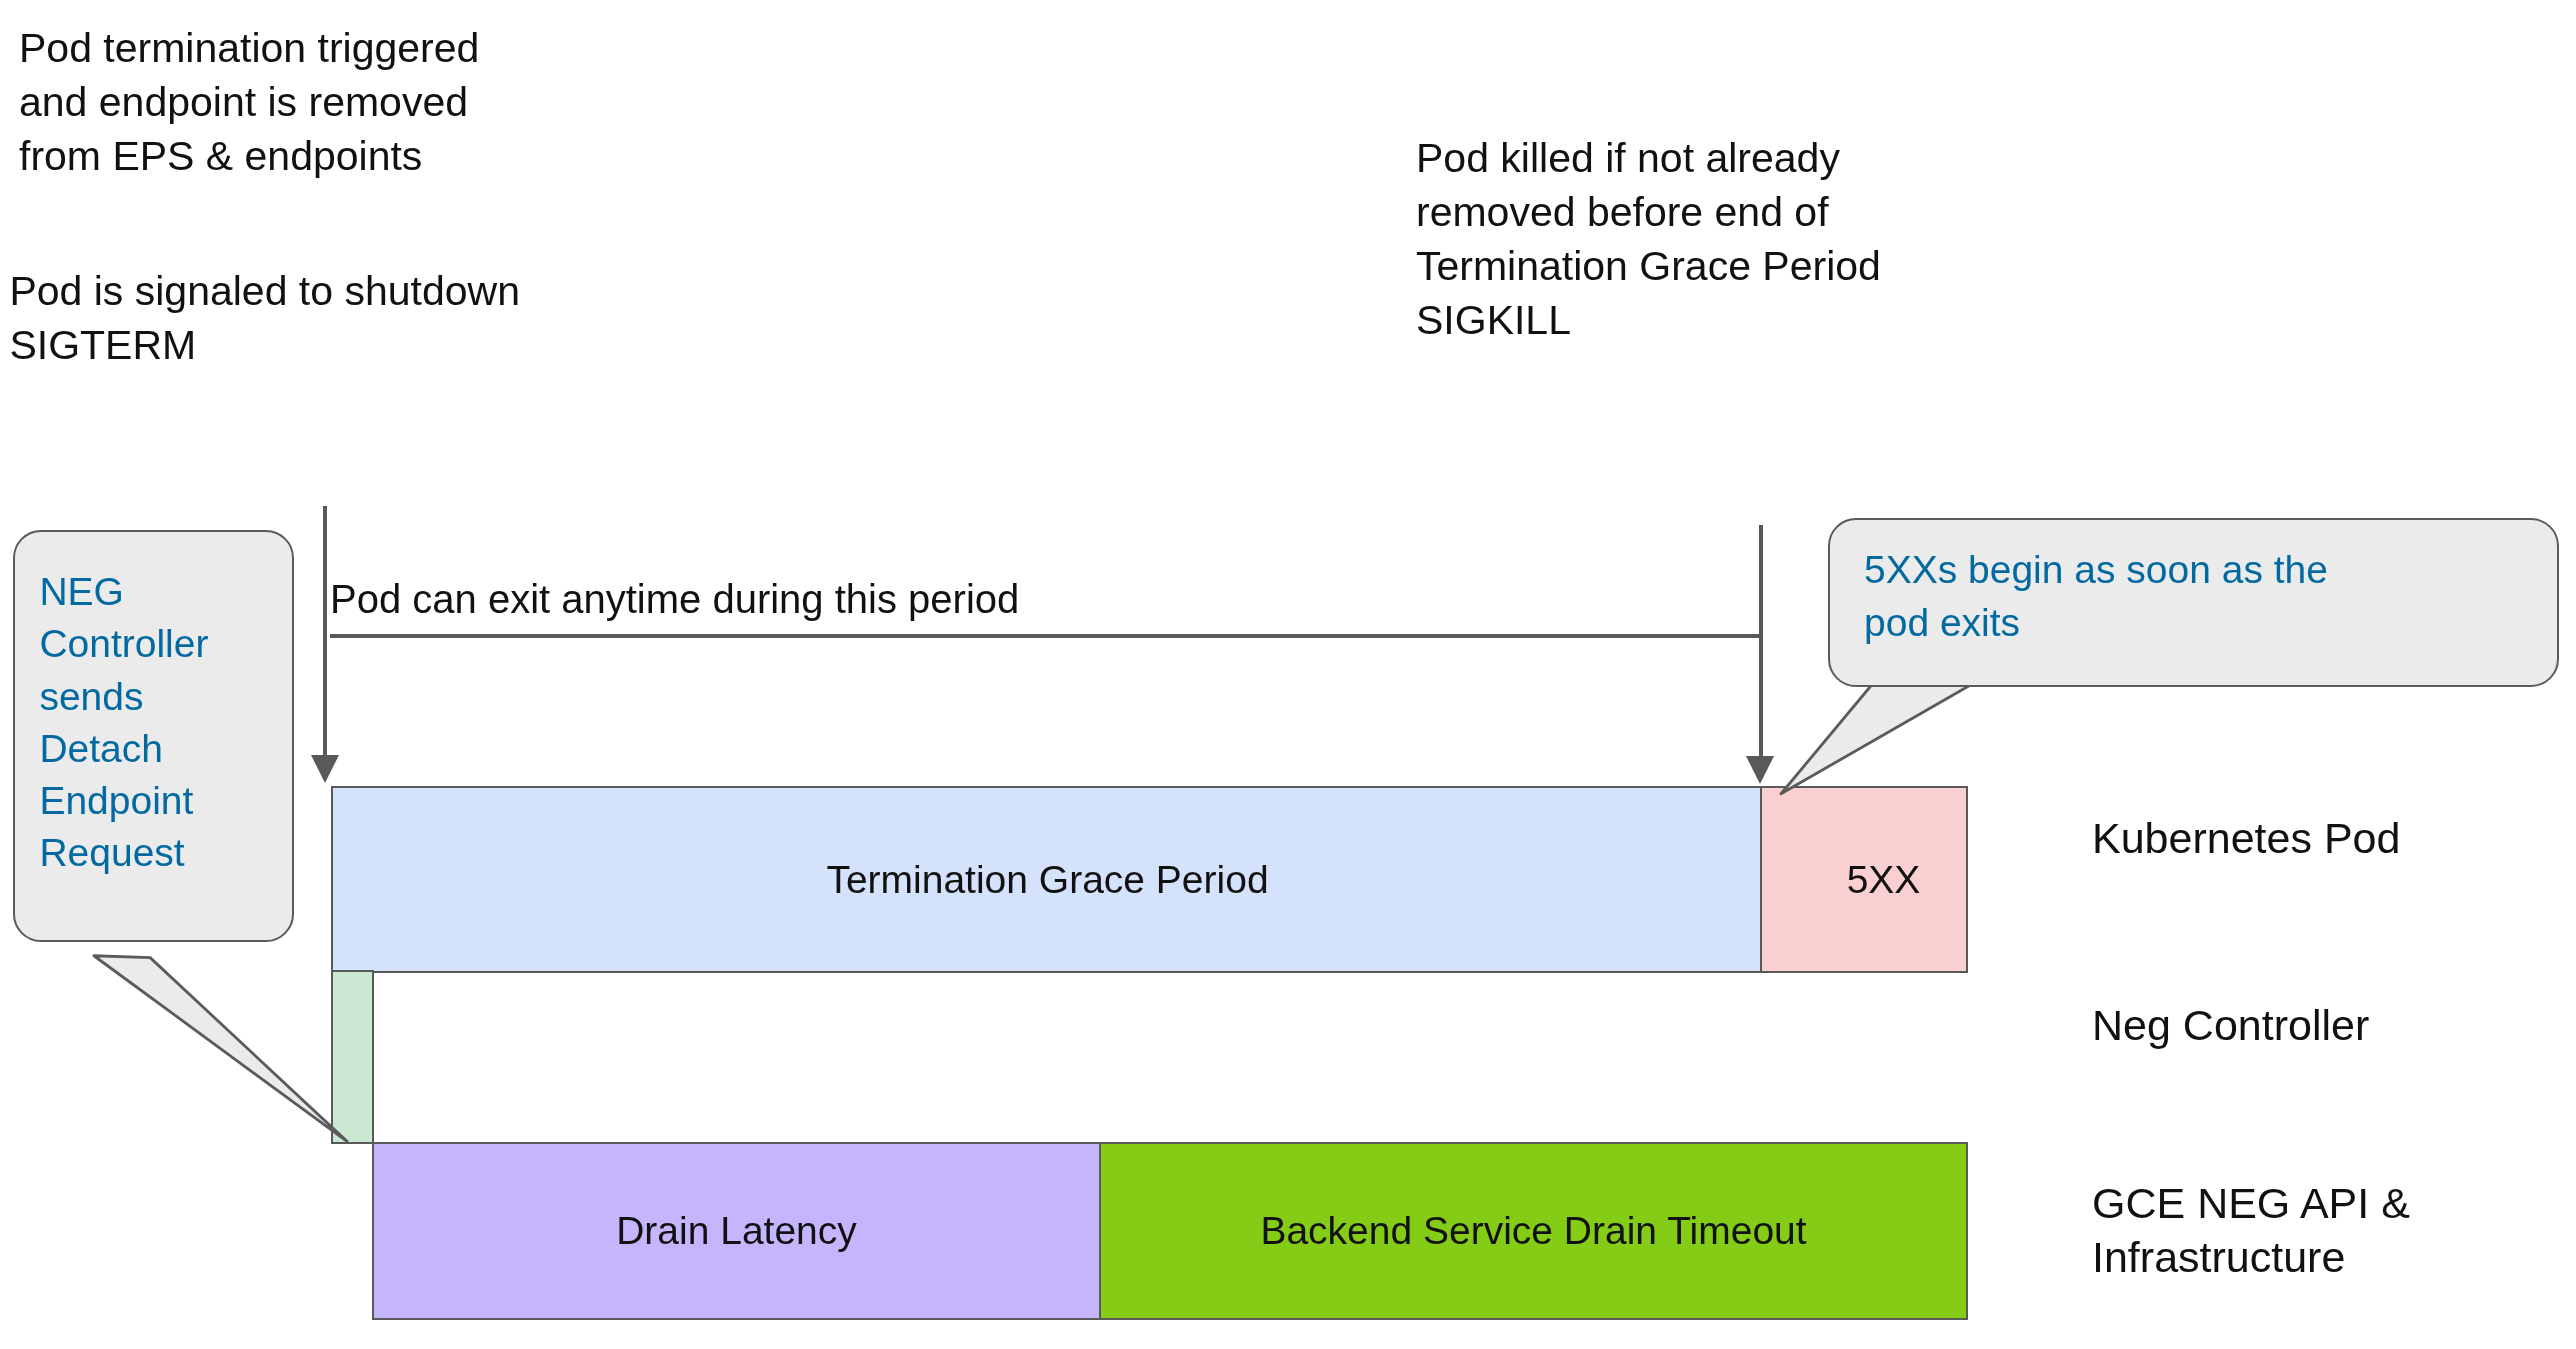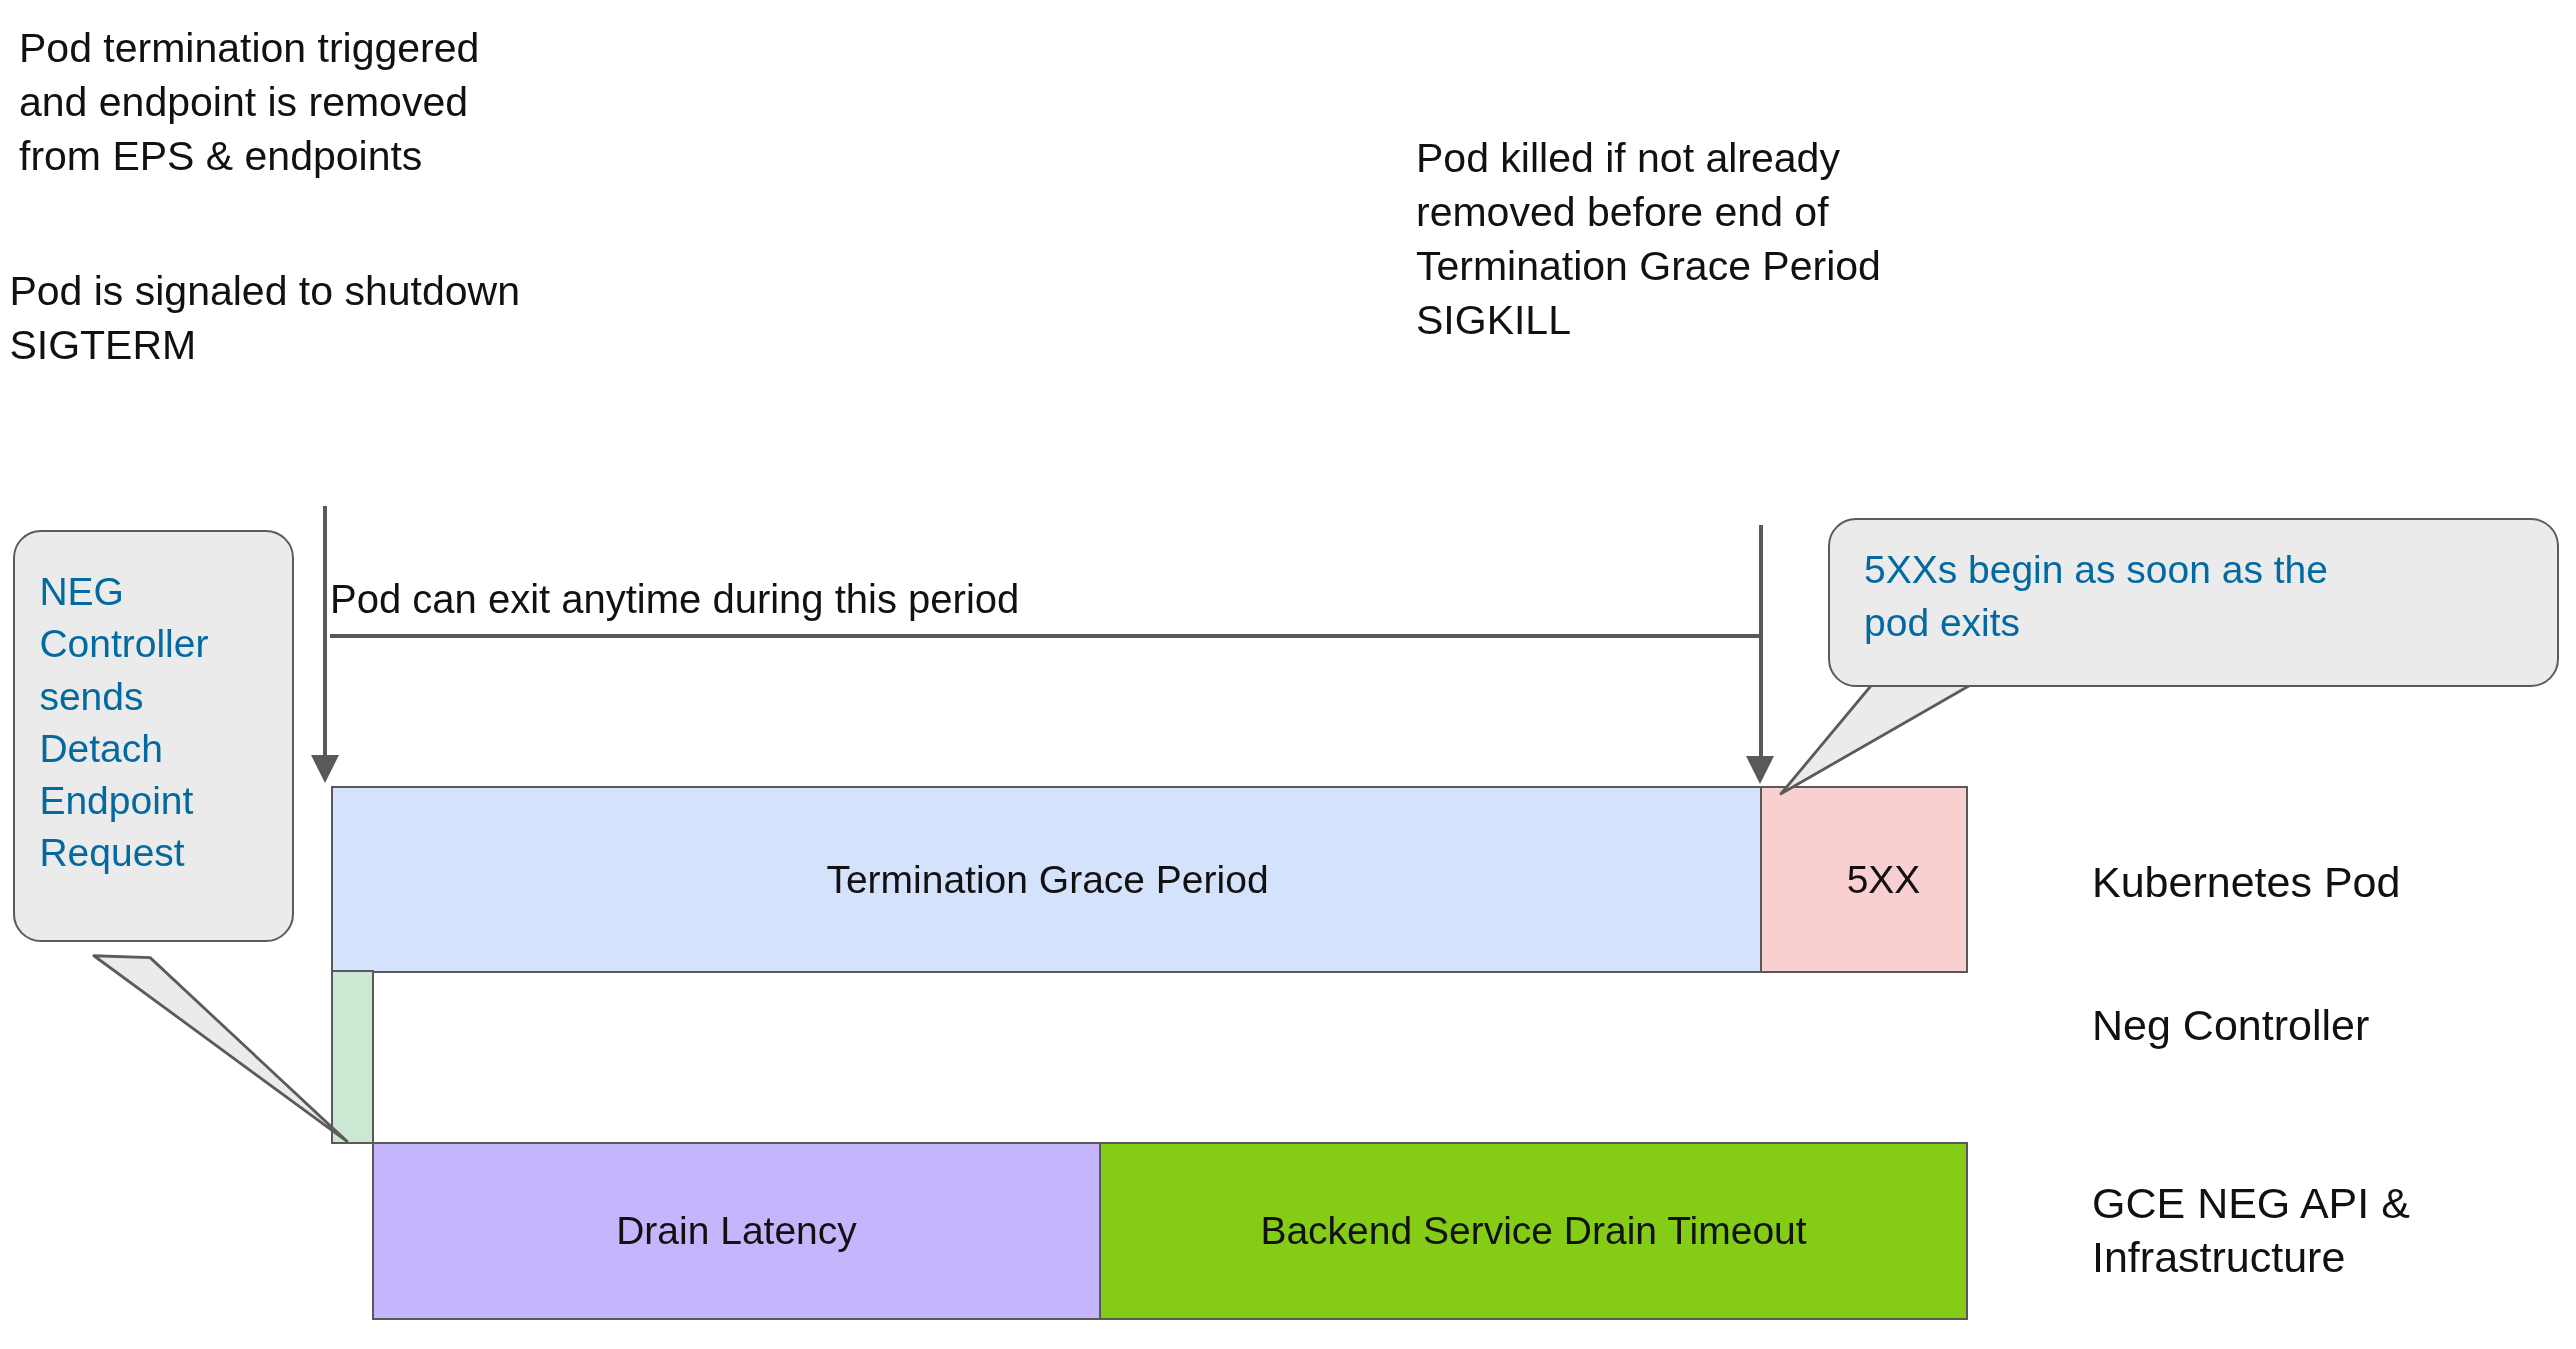--- a/index.html
+++ b/index.html
@@ -65,21 +65,21 @@
   }
 
   
   .lane-label {
     position: absolute;
     font-size: 43px;
     line-height: 1.26;
     color: #111111;
     white-space: pre-line;
   }
-  #lane-label-pod        { left: 2092px; top: 811px;  width: 469px; margin-top: 44px; }
+  #lane-label-pod        { left: 2092px; top: 811px;  width: 469px; }
   #lane-label-neg        { left: 2092px; top: 998px; width: 469px; }
   #lane-label-gce        { left: 2092px; top: 1176px; width: 487px; }
 
   
   .v-arrow-shaft {
     position: absolute;
     width: 3.7px;
     background: #595959;
   }
   .v-arrow-head {

